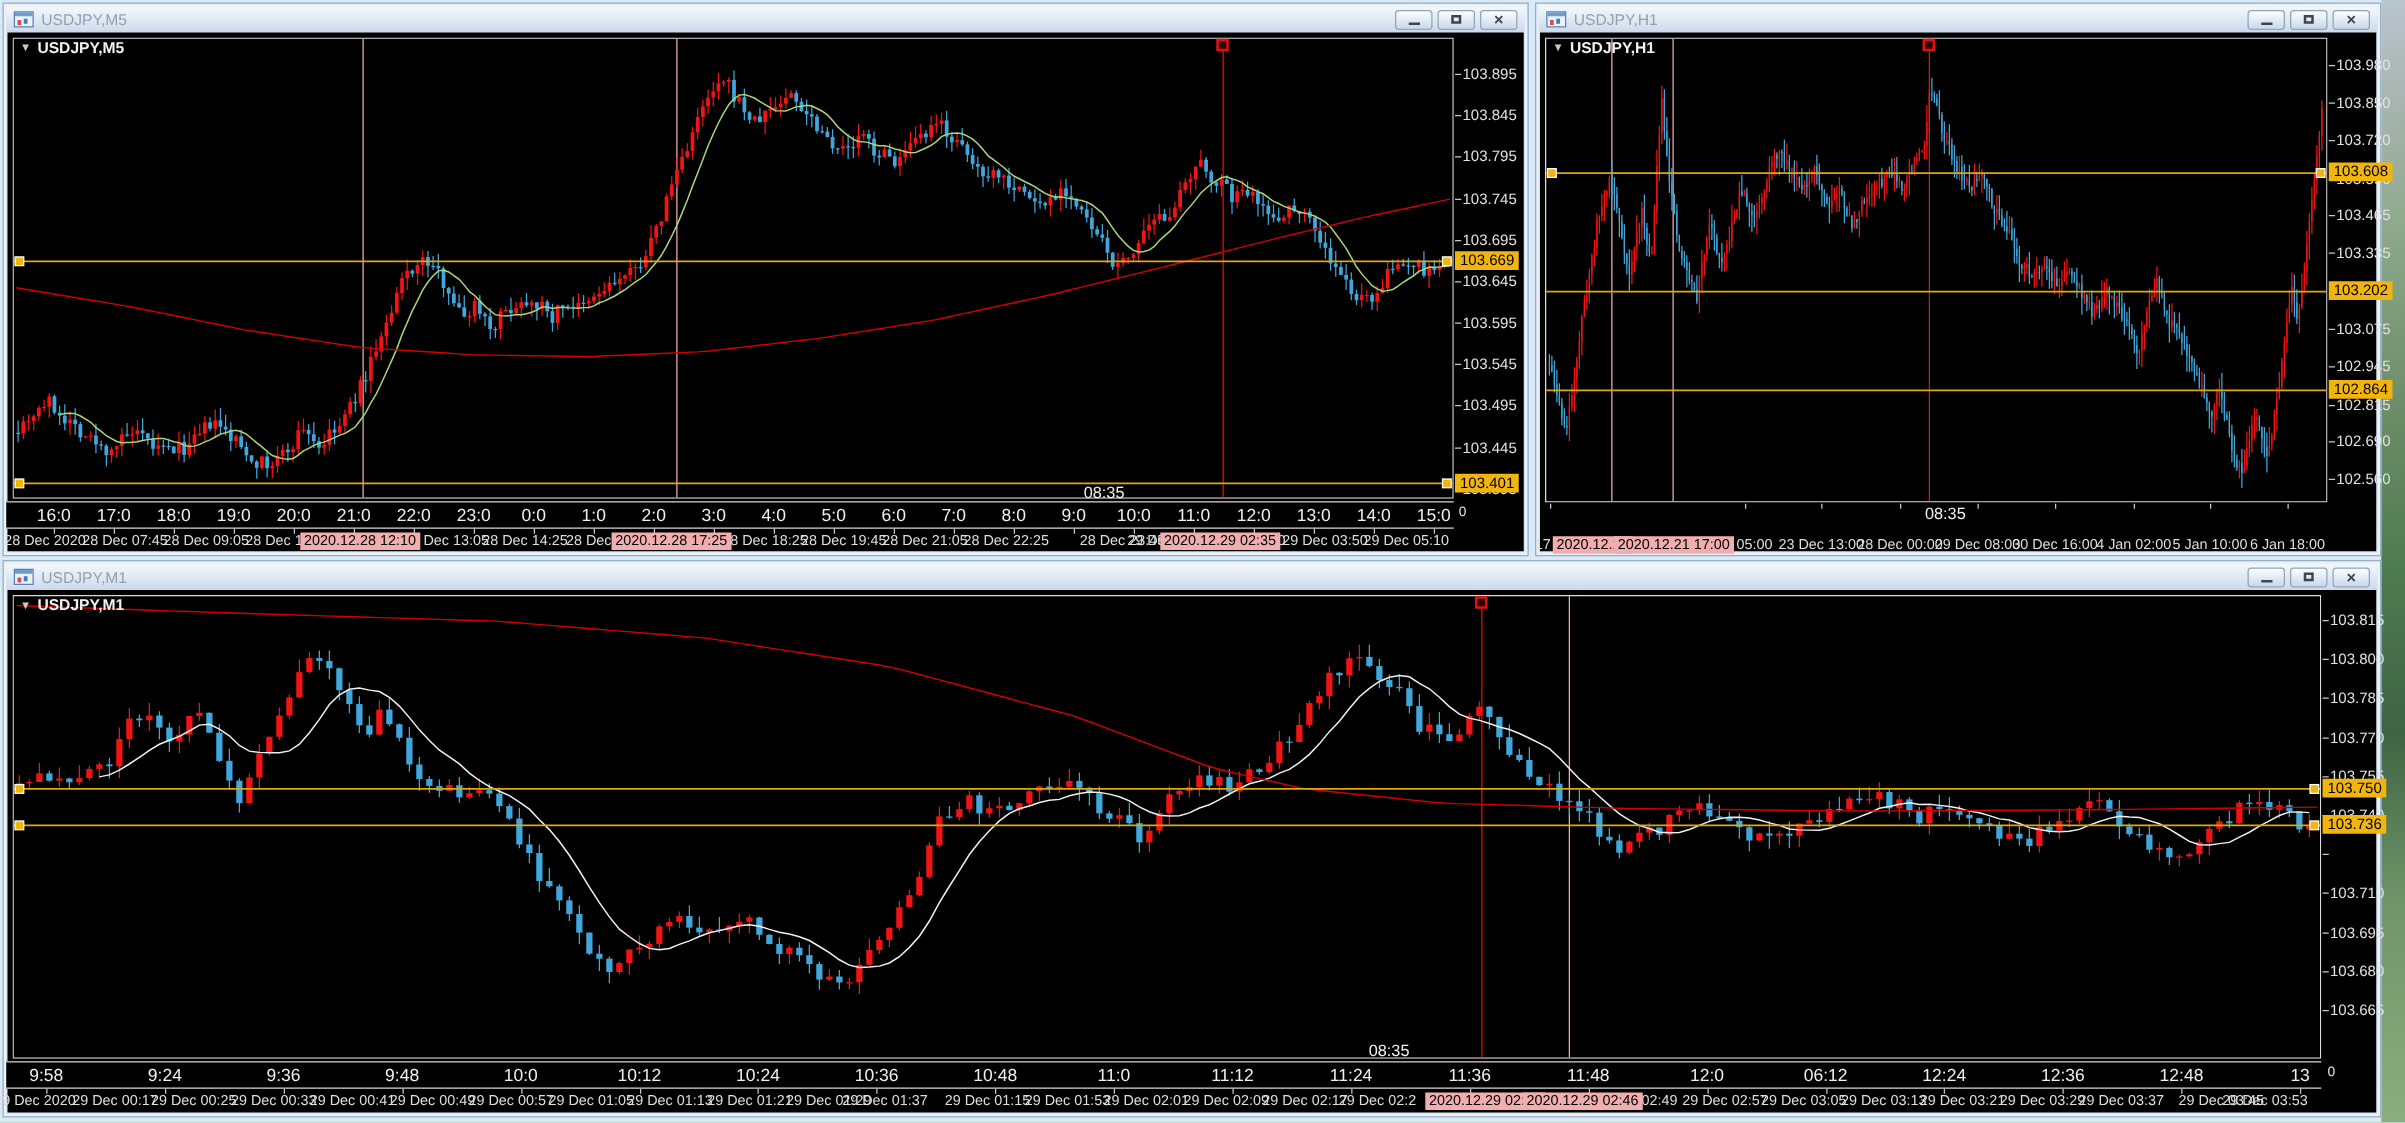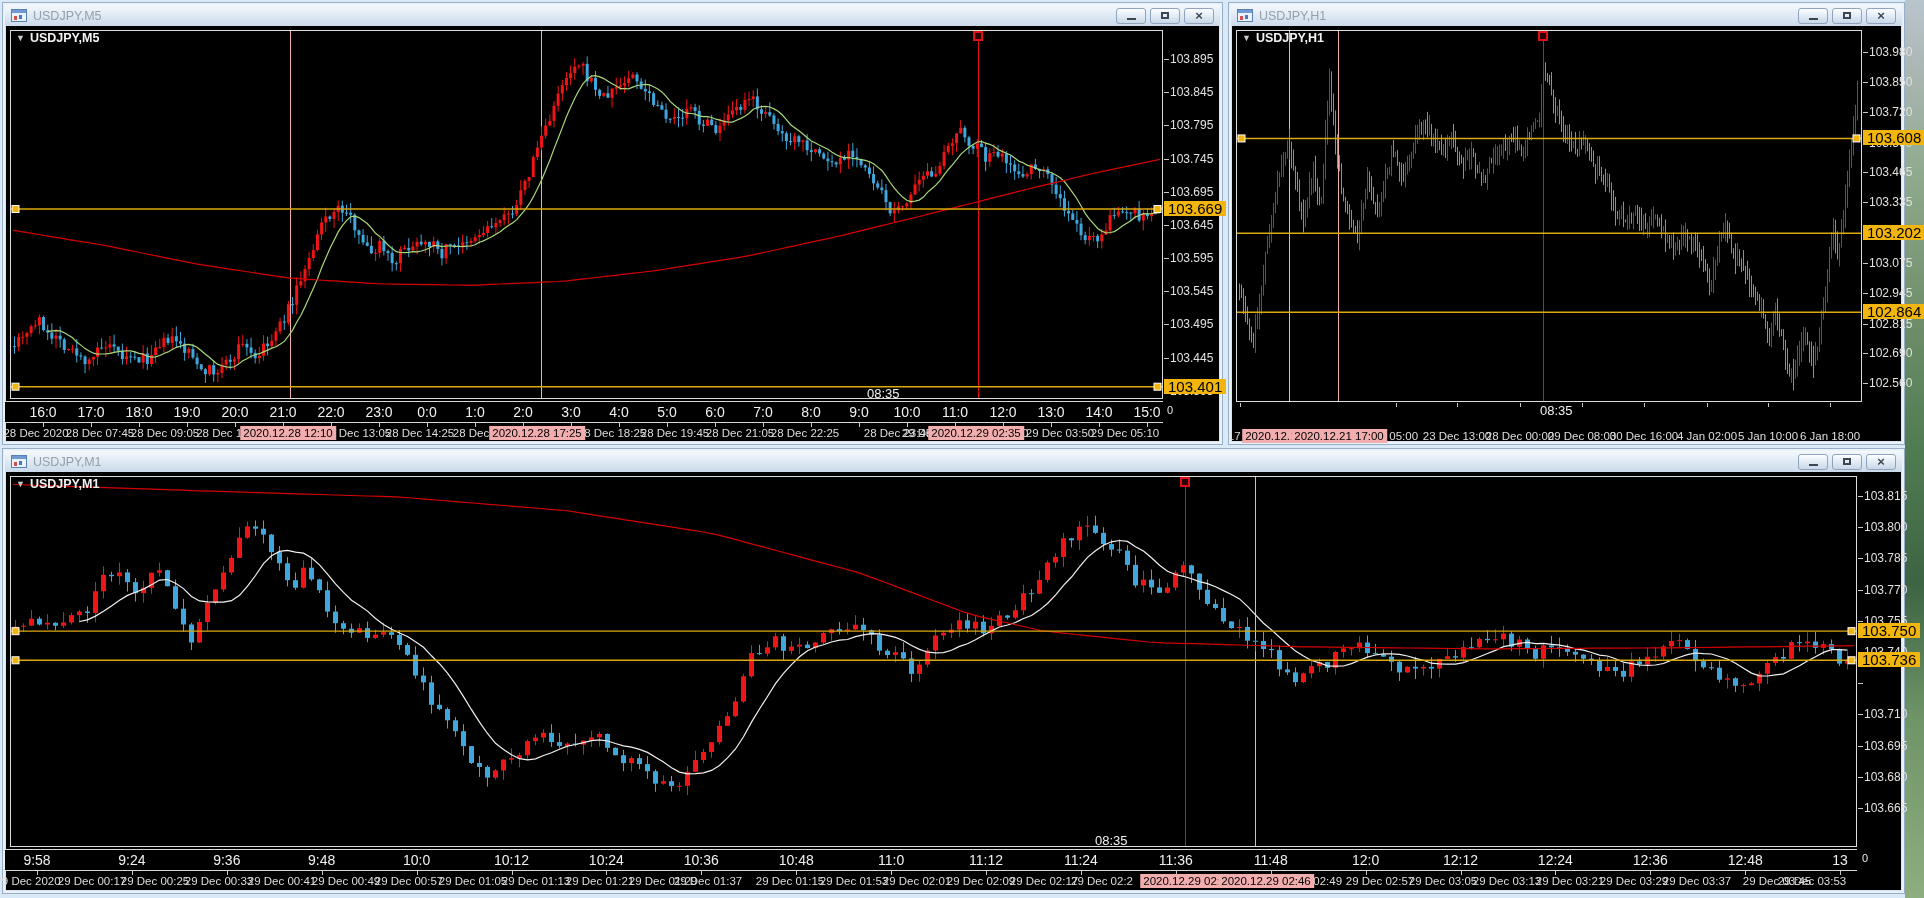--- a/index.html
+++ b/index.html
@@ -23,21 +23,21 @@
   .g-min{width:9px;height:2px;background:#3c4650;margin-top:7px;}
   .g-res{width:8px;height:7px;border:2px solid #3c4650;box-sizing:border-box;}
   .g-x{font-size:13px;font-weight:bold;color:#3c4650;line-height:13px;}
   .blackarea{position:absolute;left:3px;right:3px;top:23px;bottom:3px;background:#000;}
   
   .legend{position:absolute;color:#f2f2f2;font-size:12.5px;font-weight:bold;white-space:nowrap;z-index:5;}
   .legend .tri{color:#c8c8c8;font-size:9px;margin-right:5px;vertical-align:1px;}
   .plot-svg{position:absolute;z-index:3;}
   .ptick{position:absolute;color:#e2e2e2;font-size:12px;line-height:14px;white-space:nowrap;z-index:4;}
   .pdash{position:absolute;width:5px;height:1px;background:#c8c8c8;z-index:4;}
-  .ptag{position:absolute;background:#f2b50d;color:#000;font-size:15px;line-height:15px;height:15px;padding:0 4px;white-space:nowrap;z-index:6;}
+  .ptag{position:absolute;background:#f2b50d;color:#000;font-size:12px;line-height:15px;height:15px;padding:0 4px;white-space:nowrap;z-index:6;}
   .hstrip{position:absolute;background:#000;border-top:1px solid #d8d8d8;border-bottom:1px solid #d8d8d8;box-sizing:border-box;z-index:4;}
   .hlabel{position:absolute;color:#f0f0f0;font-size:14px;line-height:18px;transform:translateX(-50%);white-space:nowrap;z-index:5;}
   .hdash{position:absolute;width:1px;height:4px;background:#c8c8c8;z-index:5;}
   .dlabel{position:absolute;color:#dedede;font-size:11.5px;line-height:14px;transform:translateX(-50%);white-space:nowrap;z-index:5;}
   .dtag{background:#f2aeae;color:#000;padding:0 3px;z-index:6;}
   .tlabel{position:absolute;color:#f0f0f0;font-size:13px;line-height:14px;white-space:nowrap;z-index:6;}
   .zero{position:absolute;color:#e8e8e8;font-size:11px;line-height:12px;z-index:5;}
 </style>
 </head>
 <body>
@@ -1969,21 +1969,21 @@
     <div class="hlabel" style="left: 986px; top: 851px;">11:12</div>
     <div class="hdash" style="left: 986px; top: 871px;"></div>
     <div class="hlabel" style="left: 1080.9px; top: 851px;">11:24</div>
     <div class="hdash" style="left: 1080.9px; top: 871px;"></div>
     <div class="hlabel" style="left: 1175.8px; top: 851px;">11:36</div>
     <div class="hdash" style="left: 1175.8px; top: 871px;"></div>
     <div class="hlabel" style="left: 1270.7px; top: 851px;">11:48</div>
     <div class="hdash" style="left: 1270.7px; top: 871px;"></div>
     <div class="hlabel" style="left: 1365.6px; top: 851px;">12:0</div>
     <div class="hdash" style="left: 1365.6px; top: 871px;"></div>
-    <div class="hlabel" style="left: 1460.5px; top: 851px;">12:12</div>
+    <div class="hlabel" style="left: 1460.5px; top: 851px;">06:12</div>
     <div class="hdash" style="left: 1460.5px; top: 871px;"></div>
     <div class="hlabel" style="left: 1555.4px; top: 851px;">12:24</div>
     <div class="hdash" style="left: 1555.4px; top: 871px;"></div>
     <div class="hlabel" style="left: 1650.3px; top: 851px;">12:36</div>
     <div class="hdash" style="left: 1650.3px; top: 871px;"></div>
     <div class="hlabel" style="left: 1745.2px; top: 851px;">12:48</div>
     <div class="hdash" style="left: 1745.2px; top: 871px;"></div>
     <div class="hlabel" style="left: 1840.1px; top: 851px;">13</div>
     <div class="hdash" style="left: 1840.1px; top: 871px;"></div>
     <div class="zero" style="left: 1862px; top: 852px;">0</div>

